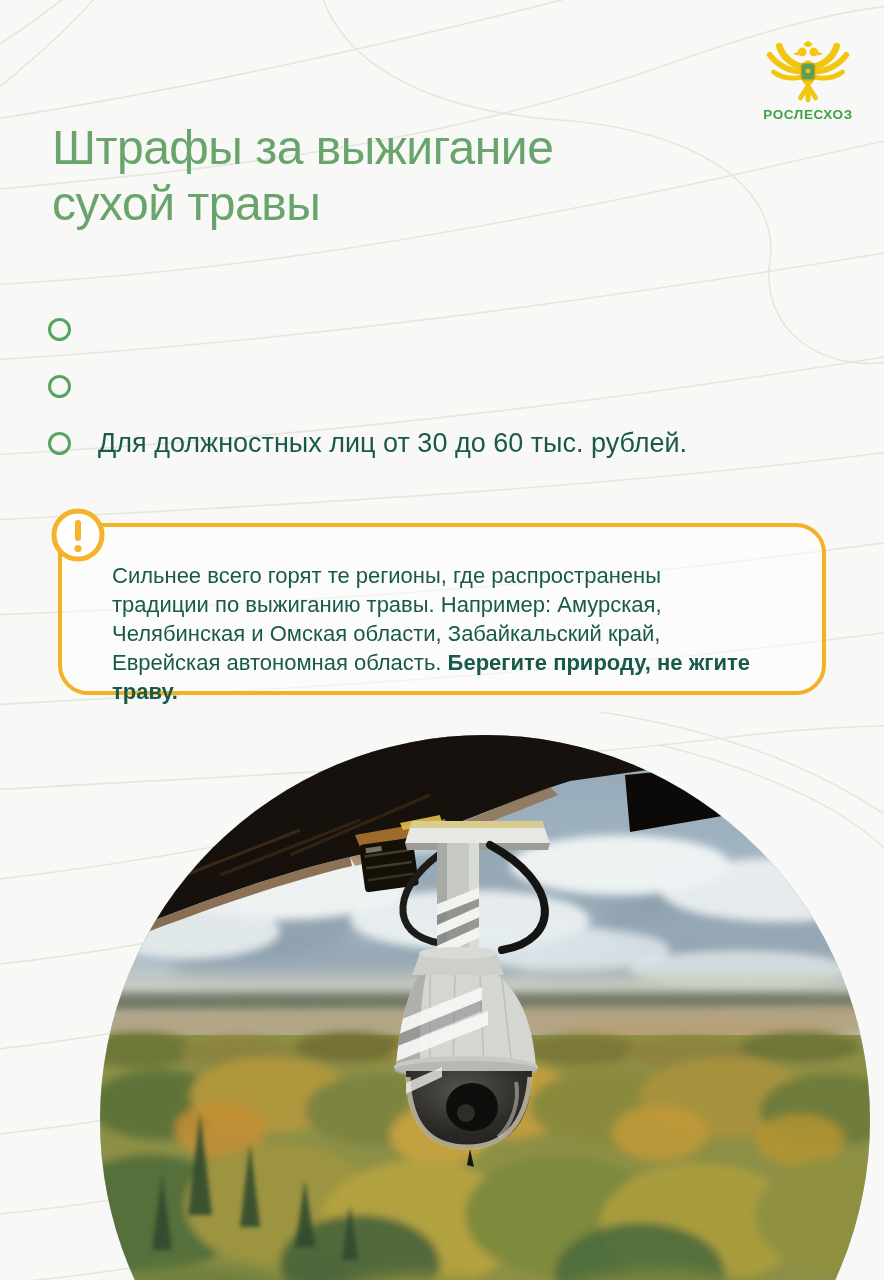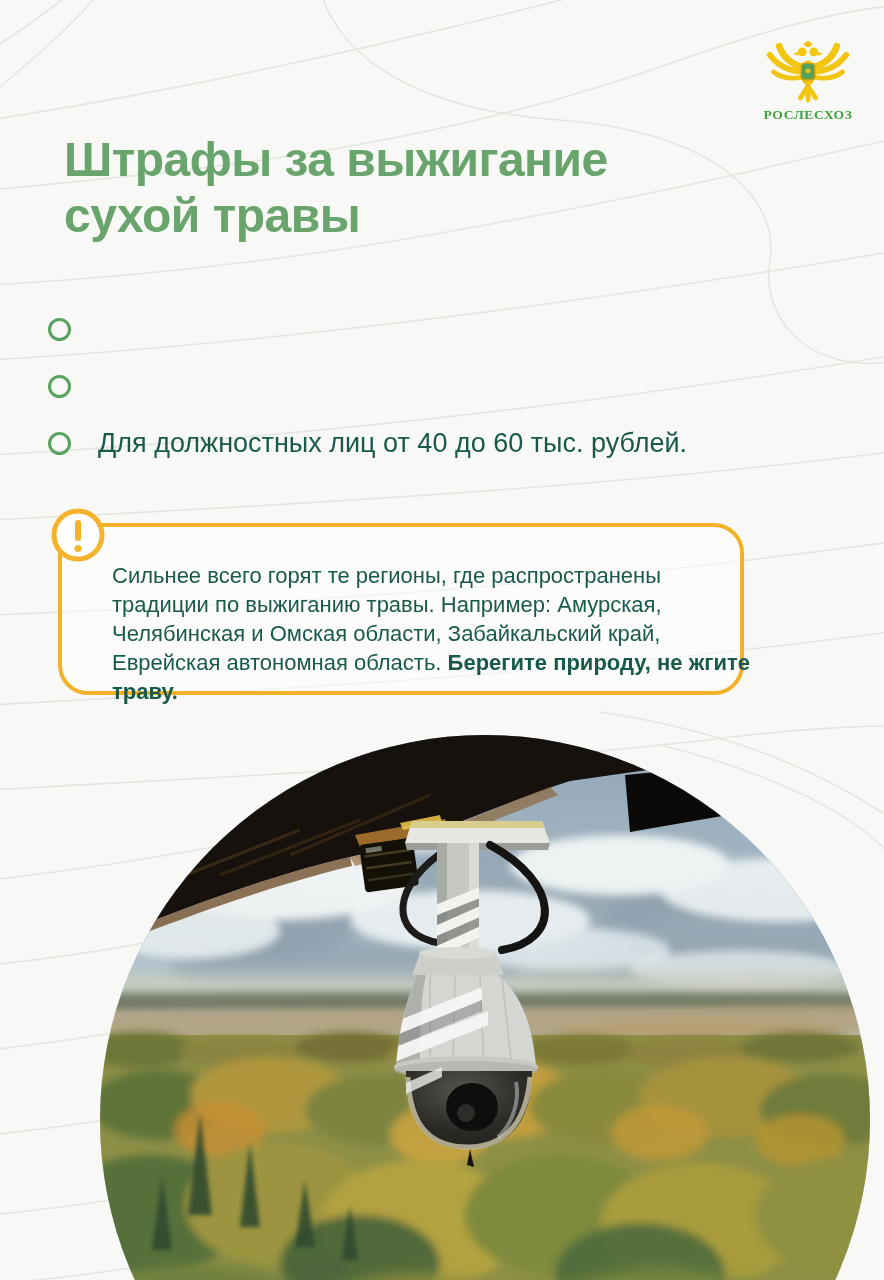--- a/index.html
+++ b/index.html
@@ -2,33 +2,33 @@
 <html lang="ru"><head>
 <meta charset="utf-8">
 <style>
   html,body{margin:0;padding:0;}
   body{
     width:884px;height:1280px;position:relative;overflow:hidden;
     background:#f8f9f6;
     font-family:"Liberation Sans","DejaVu Sans",sans-serif;
   }
   .contours{position:absolute;left:0;top:0;z-index:0;}
-  .logo{position:absolute;top:40px;right:26px;width:100px;text-align:center;z-index:3;font-family:Liberation Serif, serif;}
+  .logo{position:absolute;top:40px;right:26px;width:100px;text-align:center;z-index:3;}
   .logo svg{width:92px;height:64px;display:block;margin:0 auto;}
   .logo-text{font-size:13.5px;font-weight:bold;color:#3ea343;letter-spacing:.6px;margin-top:3px;}
   h1.title{
-    position:absolute;left:48px;top:116px;margin:16px;z-index:2;
-    font-size:48px;line-height:56px;font-weight:bold;color:#68a46c;letter-spacing:-.5px;
+    position:absolute;left:48px;top:116px;margin:4px;z-index:2;
+    font-size:48px;line-height:56px;font-weight:normal;color:#68a46c;letter-spacing:-.5px;
   }
   ul.fines{position:absolute;left:48px;top:312px;margin:0;padding:0;list-style:none;z-index:2;}
   .fine-item{display:flex;align-items:center;gap:27px;height:34px;margin-bottom:23px;}
   .ring{flex:0 0 auto;width:17px;height:17px;border:3px solid #58a361;border-radius:50%;background:transparent;}
   .fine-label{font-size:27px;color:#19594c;white-space:nowrap;}
   .callout{
-    position:absolute;left:58px;top:523px;width:686px;height:172px;box-sizing:border-box;
+    position:absolute;left:58px;top:523px;width:768px;height:172px;box-sizing:border-box;
     border:4px solid #f3b127;border-radius:30px;background:rgba(255,255,255,.55);z-index:1;
   }
   .callout-icon{position:absolute;left:50px;top:507px;width:56px;height:56px;z-index:4;}
   .callout-text{
     position:absolute;left:50px;top:34px;width:648px;margin:0;
     font-size:22px;line-height:29px;color:#19594c;
   }
   .callout-text strong{font-weight:bold;}
   .photo{
     position:absolute;left:100px;top:735px;width:770px;height:770px;
@@ -96,21 +96,21 @@
 
 <ul class="fines">
   <li class="fine-item">
     <span class="ring"></span>
   </li>
   <li class="fine-item">
     <span class="ring"></span>
   </li>
   <li class="fine-item">
     <span class="ring"></span>
-    <span class="fine-label">Для должностных лиц от 40 до 60 тыс. рублей.</span>
+    <span class="fine-label">Для должностных лиц от 30 до 60 тыс. рублей.</span>
   </li>
 </ul>
 
 <section class="callout">
   <p class="callout-text">
     <span>Сильнее всего горят те регионы, где распространены традиции по выжиганию травы. Например: Амурская, Челябинская и Омская области, Забайкальский край, Еврейская автономная область.</span>
     <strong>Берегите природу, не жгите траву.</strong>
   </p>
 </section>
 <div class="callout-icon">

